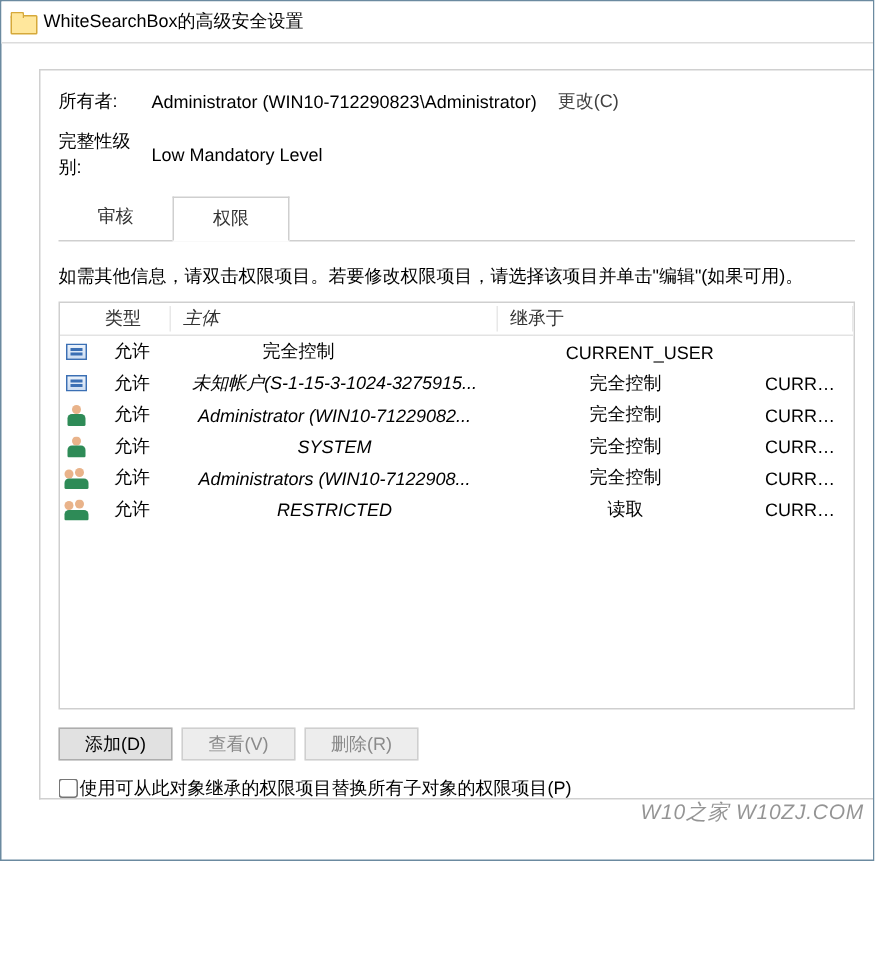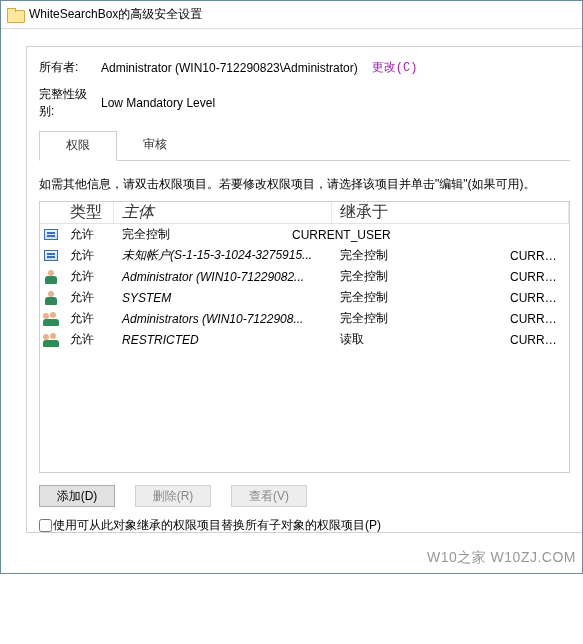--- a/index.html
+++ b/index.html
@@ -50,21 +50,21 @@
     position: absolute;
     left: 10px; top: 45px; right: 0; bottom: 40px;
     border: 1px solid #d0d0d0;
     border-right: none;
     padding: 12px 12px 21px 12px;
     background: #fff;
     margin-left: 15px;
   }
   .row { display: flex; align-items: center; margin-bottom: 10px; }
   .label-col { width: 62px; }
-  .link { color: #a21caf; cursor: pointer; font-family: Liberation Mono, monospace; }
+  .link { color: #404040; cursor: pointer; }
   .tabs {
     display: flex;
     border-bottom: 1px solid #cfcfcf;
     margin-top: 8px;
   }
   .tab {
     padding: 5px 26px 6px;
     cursor: pointer;
     position: relative;
     top: 1px;
@@ -87,25 +87,25 @@
     align-items: center;
   }
   .thead {
     height: 22px;
     border-bottom: 1px solid #e3e3e3;
     background: #fff;
   }
   .thead .cell {
     border-right: 1px solid #e8e8e8;
     padding: 0 8px;
-    font-size: 16px;
+    font-size: 12px;
     color: #333;
   }
   .trow { height: 21px; }
-  .trow .cell { padding: 0 8px; white-space: nowrap; overflow: hidden; text-overflow: ellipsis; }
+  .trow .cell { padding: 0 8px; white-space: nowrap; overflow: hidden; text-overflow: ellipsis; text-align: center; }
   .col-blank { width: 22px; flex: 0 0 22px; padding: 0 !important; display:flex; justify-content:center; align-items:center;}
   .col-type  { width: 52px; flex: 0 0 52px; }
   .col-prin  { width: 218px; flex: 0 0 218px; font-style: italic; }
   .col-acc   { width: 170px; flex: 0 0 170px; }
   .col-inh   { flex: 1 1 auto; }
   .icon-account {
     width: 14px; height: 11px;
     border: 1px solid #3b6fb4;
     background: linear-gradient(#eaf2fb,#cdddf2);
     position: relative;
@@ -129,21 +129,21 @@
     width: 16px; height: 14px; position: relative;
   }
   .icon-group::before{
     content:""; position:absolute; left:0; top:1px; width:6px; height:6px; border-radius:50%;
     background:#e9b38a; box-shadow: 7px -1px 0 #e9b38a;
   }
   .icon-group::after{
     content:""; position:absolute; left:0; top:7px; width:16px; height:7px;
     background:#2e8b57; border-radius:3px 3px 1px 1px;
   }
-  .btn-row { display: flex; gap: 20px; margin-top: 12px; }
+  .btn-row { display: flex; gap: 6px; margin-top: 12px; }
   button.win {
     min-width: 76px; height: 22px;
     background: #e1e1e1;
     border: 1px solid #adadad;
     font: inherit;
     padding: 0 10px;
     cursor: pointer;
   }
   button.win:disabled {
     color: #8a8a8a;
@@ -160,23 +160,23 @@
   }
   .cursor {
     position: absolute;
     right: 24px; bottom: -4px;
     pointer-events: none;
   }
   .cursor svg { width: 14px; height: 18px; }
   .checkbox-row { display: flex; align-items: center; margin-top: 10px; gap: 1px; }
   .checkbox-row input { margin: 0; }
   .watermark {
-    position: absolute; right: 6px; bottom: 6px;
+    position: absolute; right: 6px; bottom: 22px;
     font-family: Arial, sans-serif;
-    font-size: 14px; 
+    font-size: 14px; font-style: italic;
     color: rgba(0,0,0,0.42);
     letter-spacing: 0.5px;
   }
 </style>
 </head>
 <body>
 
 <div class="window">
 
   <div class="titlebar">
@@ -192,22 +192,22 @@
       <span style="width:14px"></span>
       <span class="link">更改(C)</span>
     </div>
 
     <div class="row">
       <span class="label-col">完整性级别:</span>
       <span>Low Mandatory Level</span>
     </div>
 
     <div class="tabs">
+      <div class="tab"><span>审核</span></div>
       <div class="tab active"><span>权限</span></div>
-      <div class="tab"><span>审核</span></div>
     </div>
 
     <div class="hint">如需其他信息，请双击权限项目。若要修改权限项目，请选择该项目并单击"编辑"(如果可用)。</div>
 
     <div class="table-wrap">
       <div class="thead">
         <div class="cell col-blank"></div>
         <div class="cell col-type">类型</div>
         <div class="cell col-prin">主体</div>
         <div class="cell col-inh">继承于</div>
@@ -264,22 +264,22 @@
             <div class="cell col-type">允许</div>
             <div class="cell col-prin">RESTRICTED</div>
             <div class="cell col-acc">读取</div>
             <div class="cell col-inh">CURRENT_USER</div>
           </div>
         </div>
     </div>
 
     <div class="btn-row">
       <button class="win">添加(D)</button>
+      <button class="win" disabled="">查看(V)</button>
       <button class="win" disabled="">删除(R)</button>
-      <button class="win" disabled="">查看(V)</button>
     </div>
 
 
     <div class="checkbox-row">
       <input type="checkbox" style="">
       <span>使用可从此对象继承的权限项目替换所有子对象的权限项目(P)</span>
     </div>
 
   </div>
 

